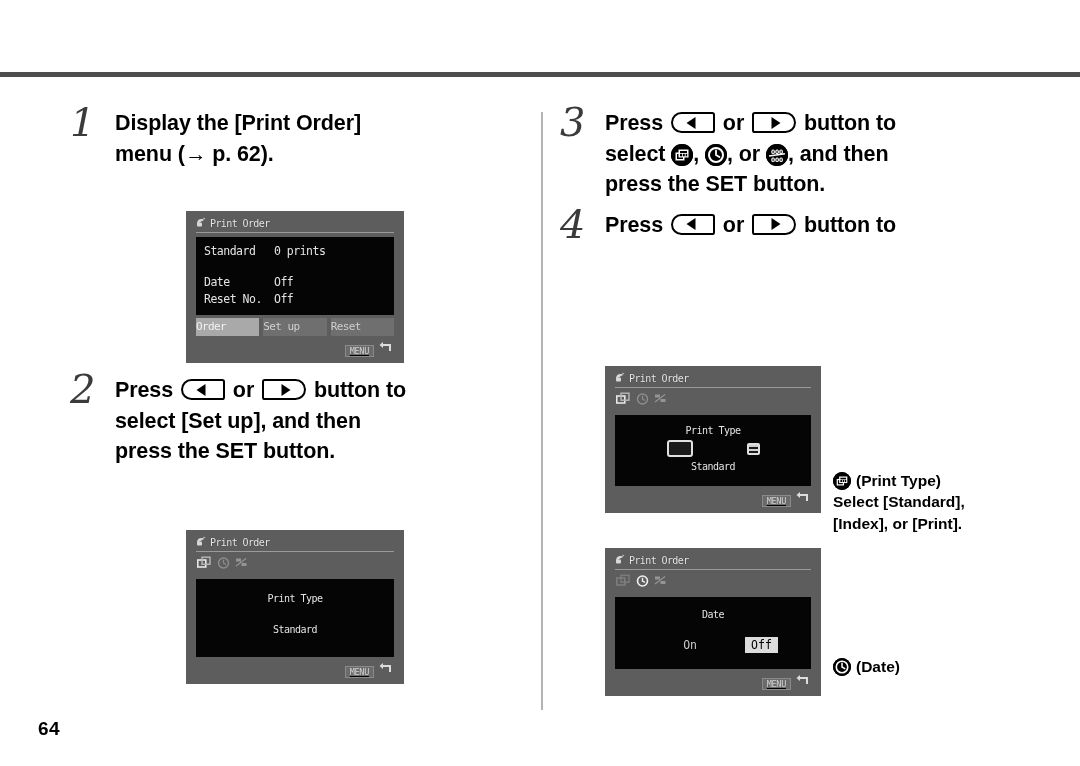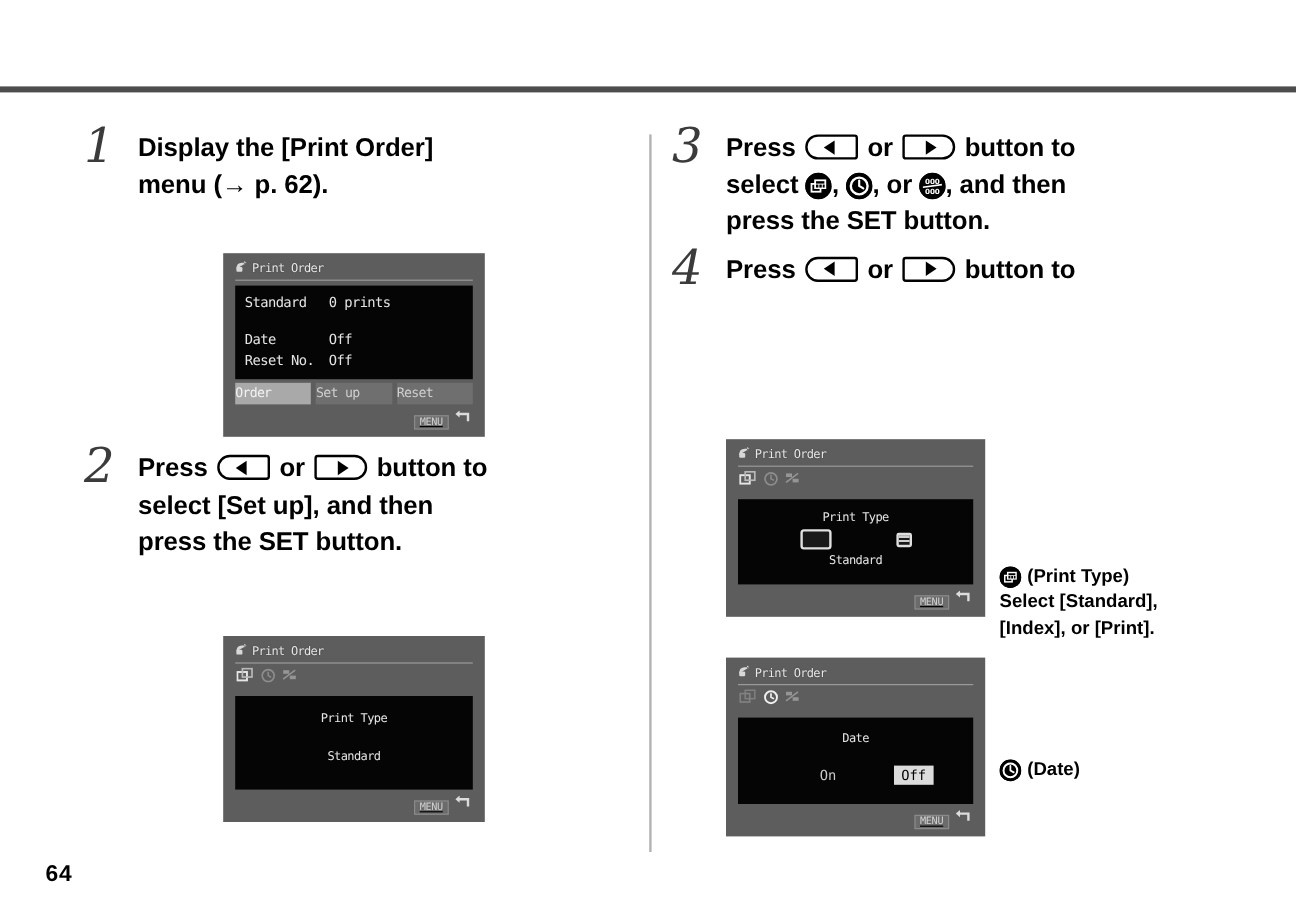--- a/index.html
+++ b/index.html
@@ -177,21 +177,21 @@
   .caption{ font-size:15.5px; line-height:1.38; }
   .caption .hdr{ font-weight:bold; display:flex; align-items:center; gap:5px; }
   .caption .body{ font-weight:bold; }
 
   
   #lcd1{ position:absolute; left:186px; top:211px; width:218px; }
   #lcd2{ position:absolute; left:186px; top:530px; width:218px; }
   #lcd3{ position:absolute; left:605px; top:366px; width:216px; }
   #lcd4{ position:absolute; left:605px; top:548px; width:216px; }
   #cap3{ position:absolute; left:833px; top:438px; width:200px;margin-top:32px; }
-  #cap4{ position:absolute; left:833px; top:631px; width:200px; }
+  #cap4{ position:absolute; left:833px; top:656px; width:200px; }
 </style>
 </head>
 <body>
 
 <div class="top-rule"></div>
 <div class="col-divider"></div>
 <div class="page-number">64</div>
 
 <div class="col-left">
 

